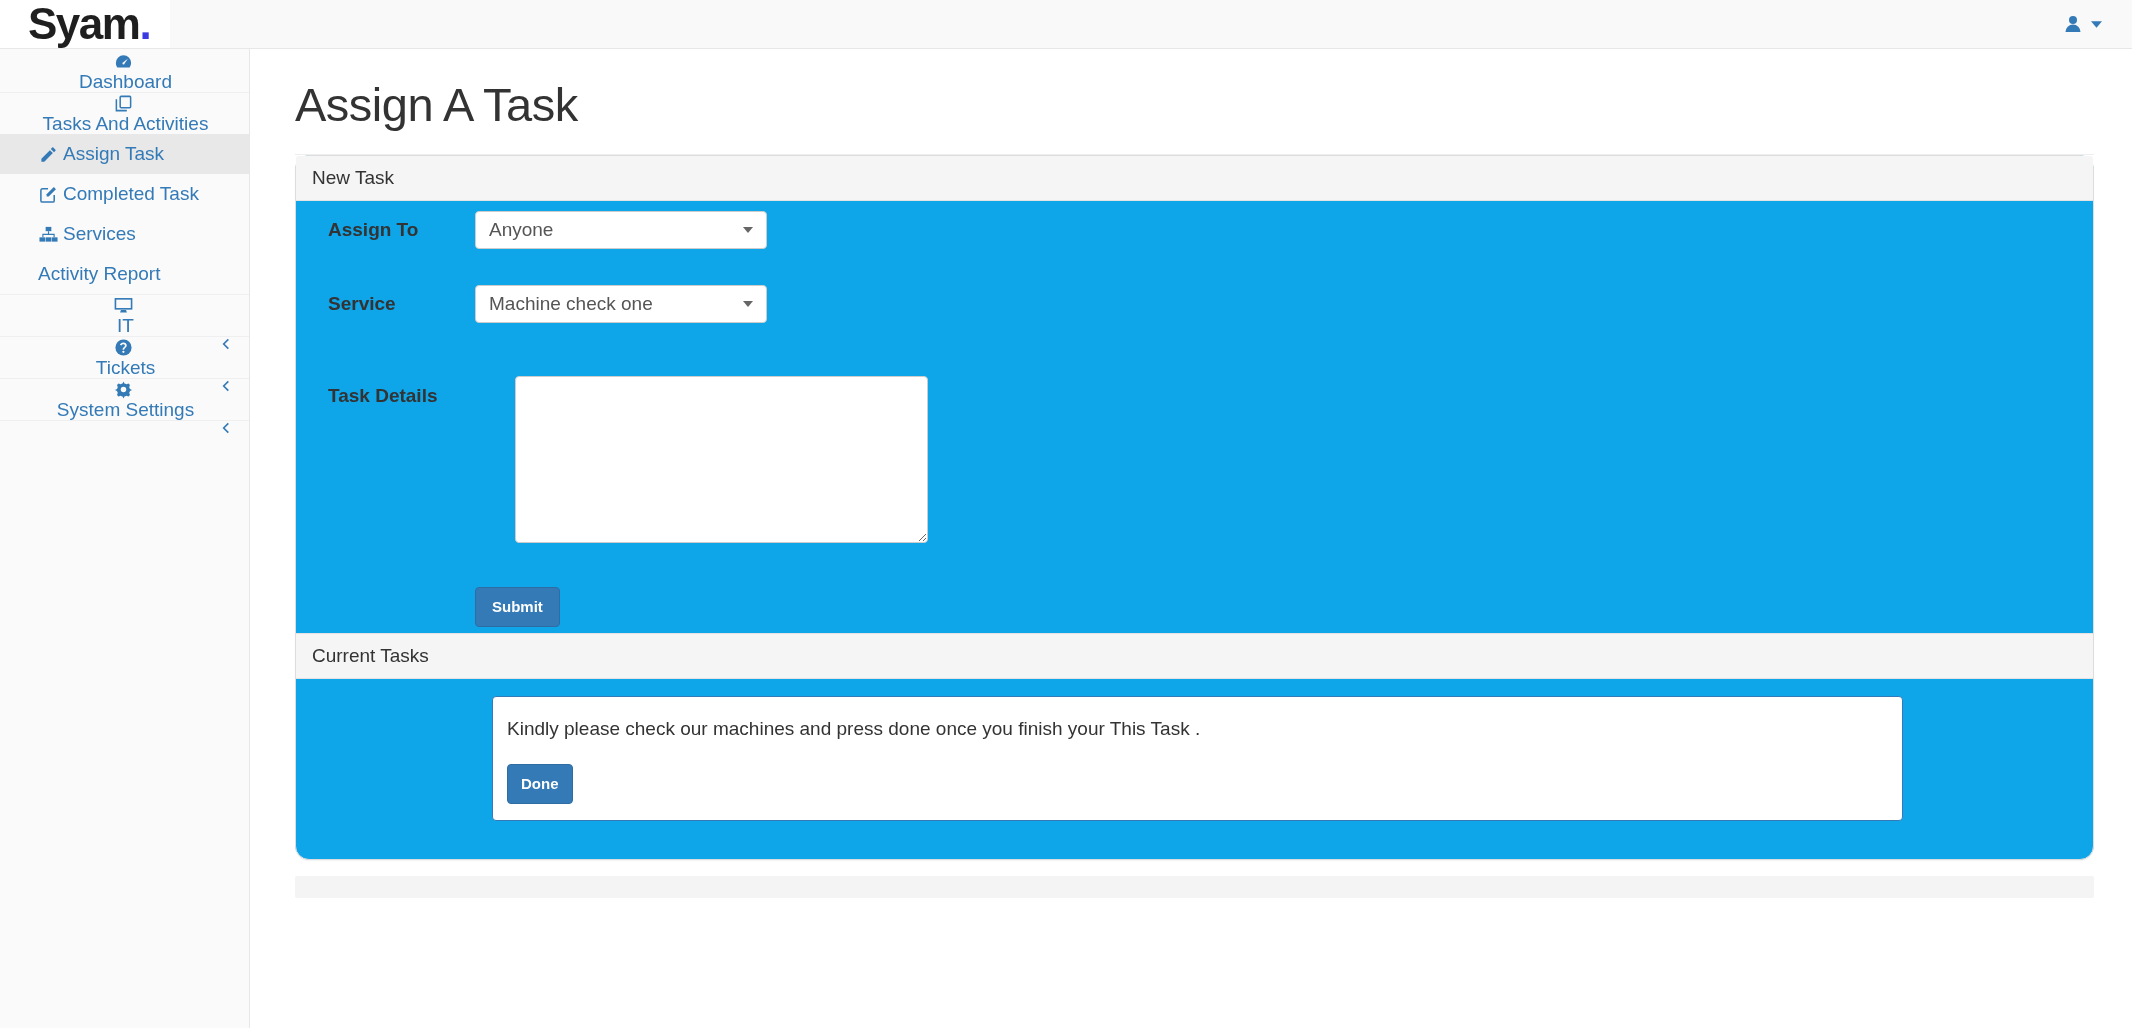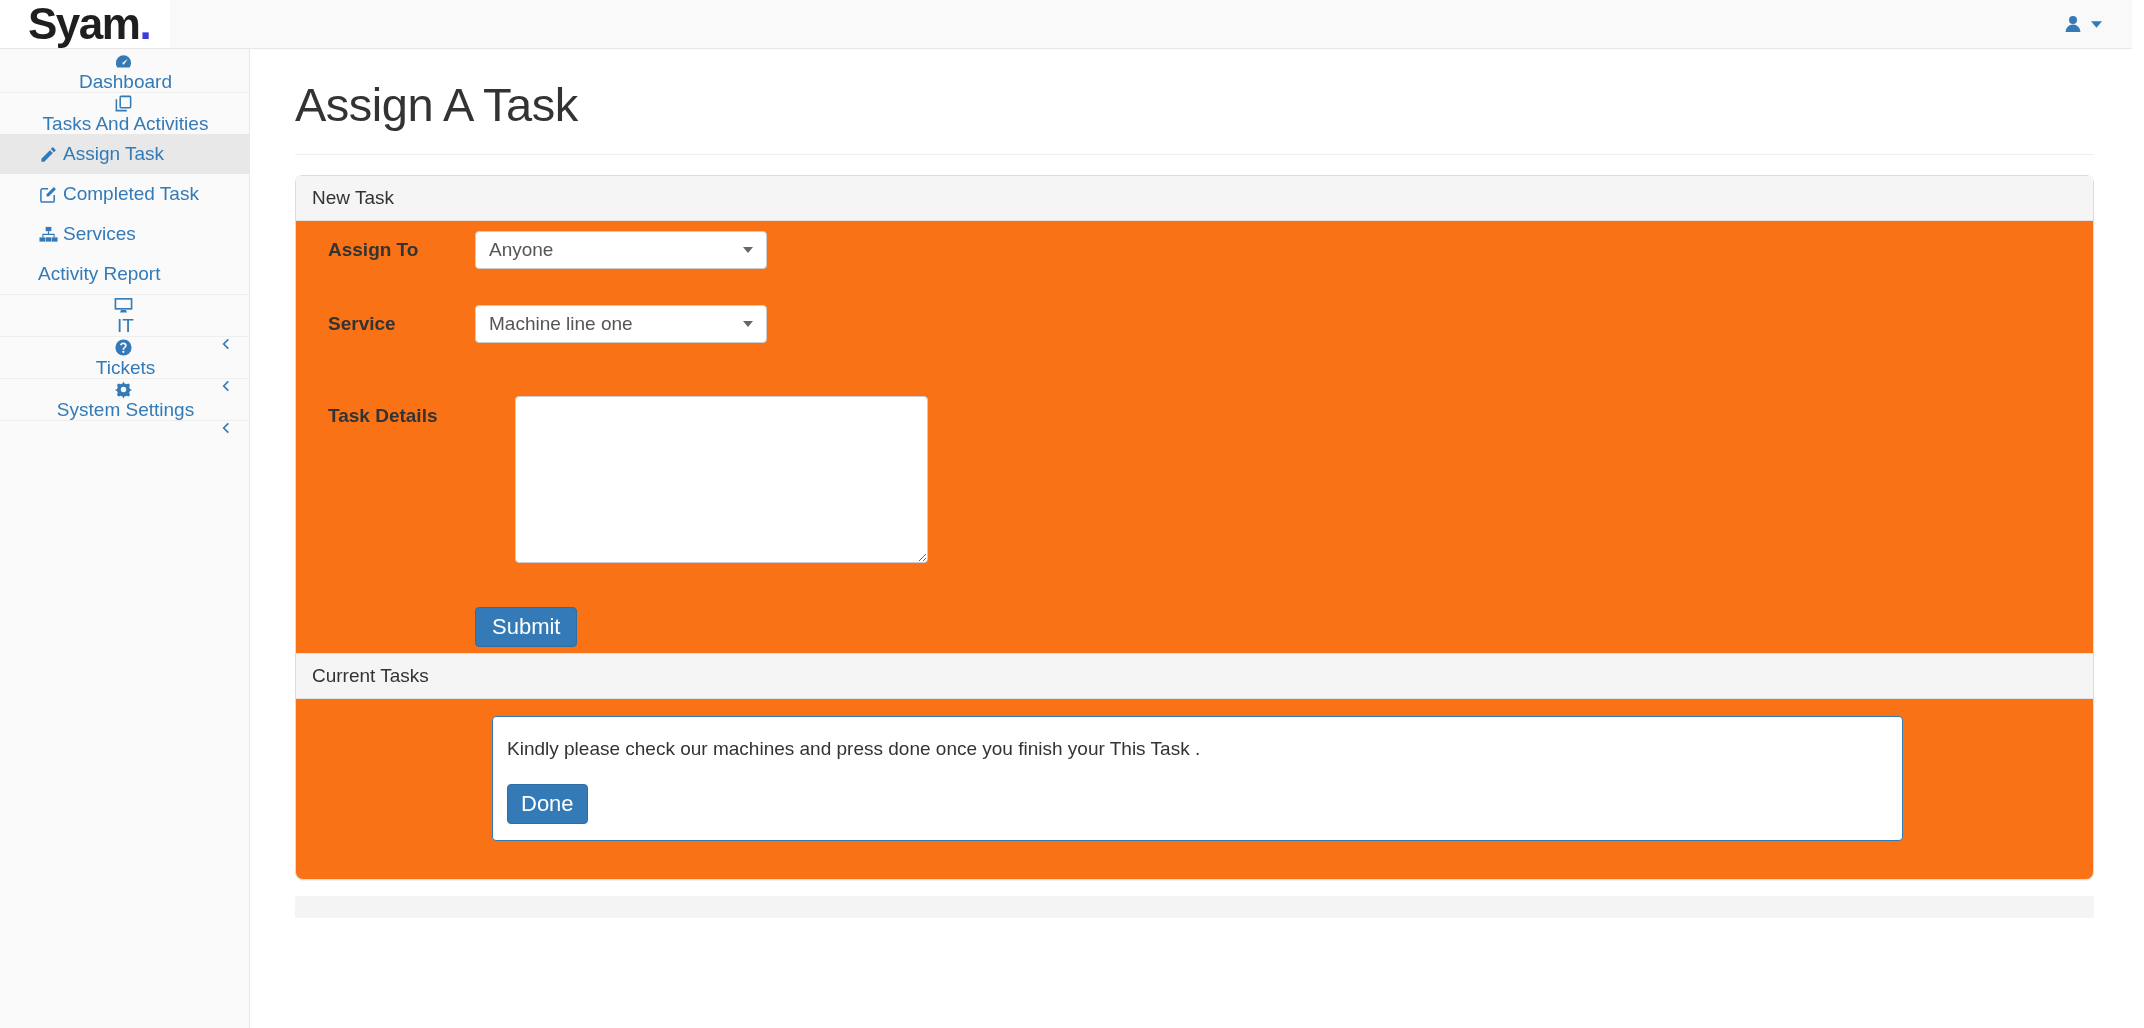--- a/index.html
+++ b/index.html
@@ -48,21 +48,21 @@
   .nav-item .chev svg { width:14px; height:14px; display:block; }
 
   
   .main { position:absolute; left:250px; top:49px; right:0; bottom:0; padding:0 50px 8px 45px; background:#fff; }
   .page-title {
     font-size:47px; font-weight:500; color:#333; letter-spacing:-0.5px;
     margin:28px 0 0; padding-bottom:22px; border-bottom:1px solid #eee;
   }
 
   .panel {
-    margin-top:20px; background:#f97316; border:1px solid #ddd; border-radius:8px;
+    background:#0ea5e9; border:1px solid #ddd; border-radius:14px;
     box-shadow:0 1px 1px rgba(0,0,0,0.05);
   }
   .panel-heading {
     background:#f5f5f5; color:#333; font-size:19px;
     padding:11px 16px; border-bottom:1px solid #e3e3e3;
   }
   .panel-heading.first { border-radius:3px 3px 0 0; }
   .panel-heading.inner { border-top:1px solid #e3e3e3; }
 
   
@@ -84,22 +84,22 @@
     width:0; height:0; border-left:5px solid transparent;
     border-right:5px solid transparent; border-top:6px solid #666;
   }
   textarea.task-details {
     width:413px; height:167px; border:1px solid #ccc; border-radius:4px;
     resize:both; padding:8px 12px; font-family:"Liberation Sans", sans-serif;
     font-size:19px; color:#555; outline:none;
   }
   .btn {
     display:inline-block; background:#337ab7; border:1px solid #2e6da4; color:#fff;
-    font-family:"Liberation Sans", sans-serif; font-size:22px;
-    border-radius:4px; padding:8px 16px; cursor:pointer; line-height:22px;
+    font-family:"Liberation Sans", sans-serif; font-size:15px;
+    border-radius:4px; padding:8px 16px; cursor:pointer; line-height:22px;font-weight:bold;
   }
   .submit-row { margin-left:147px; }
 
   
   .task-area { padding:17px 190px 38px 196px; }
   .task-card { border:1px solid #337ab7; border-radius:4px; background:#fff; }
   .task-card-header {
     background:#337ab7; color:#fff; font-size:19px; padding:9px 14px;
     border-radius:3px 3px 0 0;
   }
@@ -260,21 +260,21 @@
         <div class="form-label">Assign To</div>
         <div class="select">
           <span>Anyone</span>
           <span class="caret"></span>
         </div>
       </div>
 
       <div class="form-row gap-lg">
         <div class="form-label">Service</div>
         <div class="select">
-          <span>Machine line one</span>
+          <span>Machine check one</span>
           <span class="caret"></span>
         </div>
       </div>
 
       <div class="form-row gap-xl">
         <div class="form-label top-aligned">Task Details</div>
         <textarea class="task-details" value="" style=""></textarea>
       </div>
 
       <div class="submit-row">

